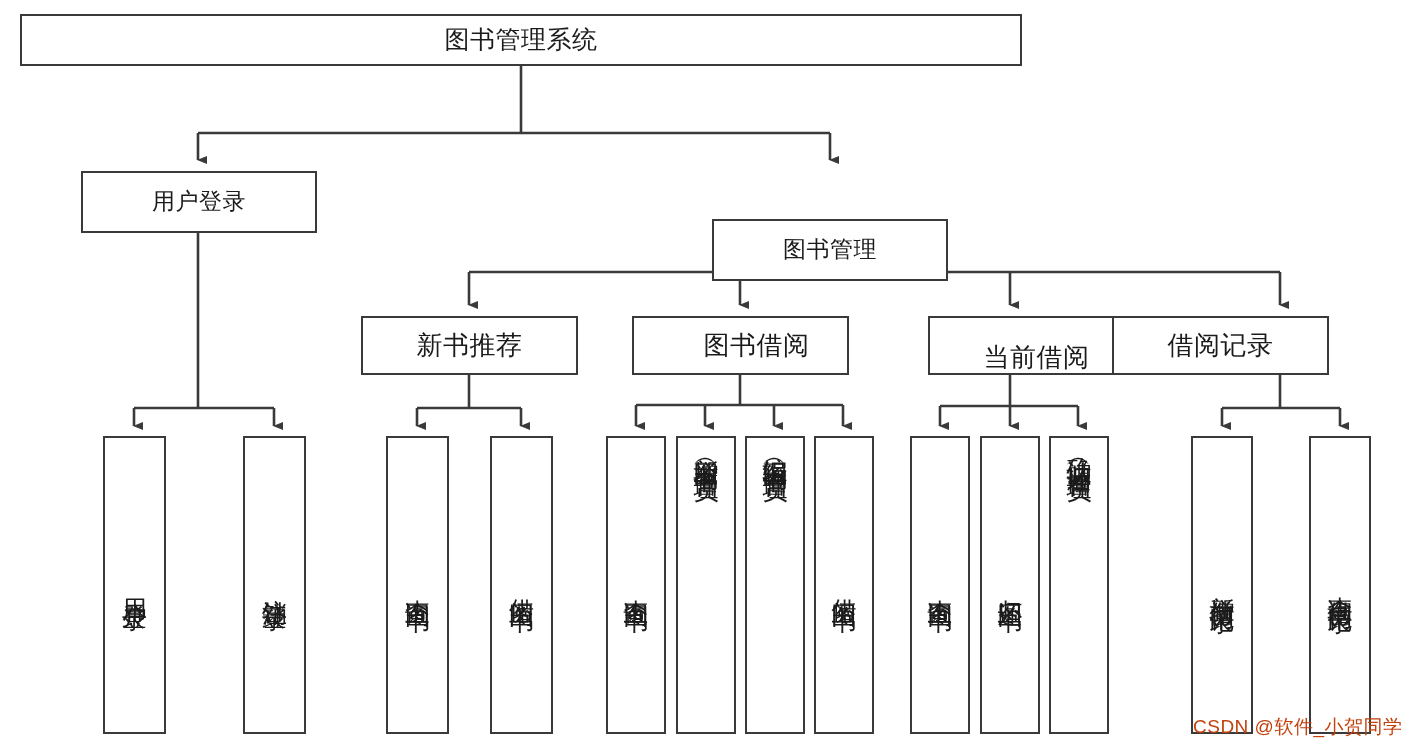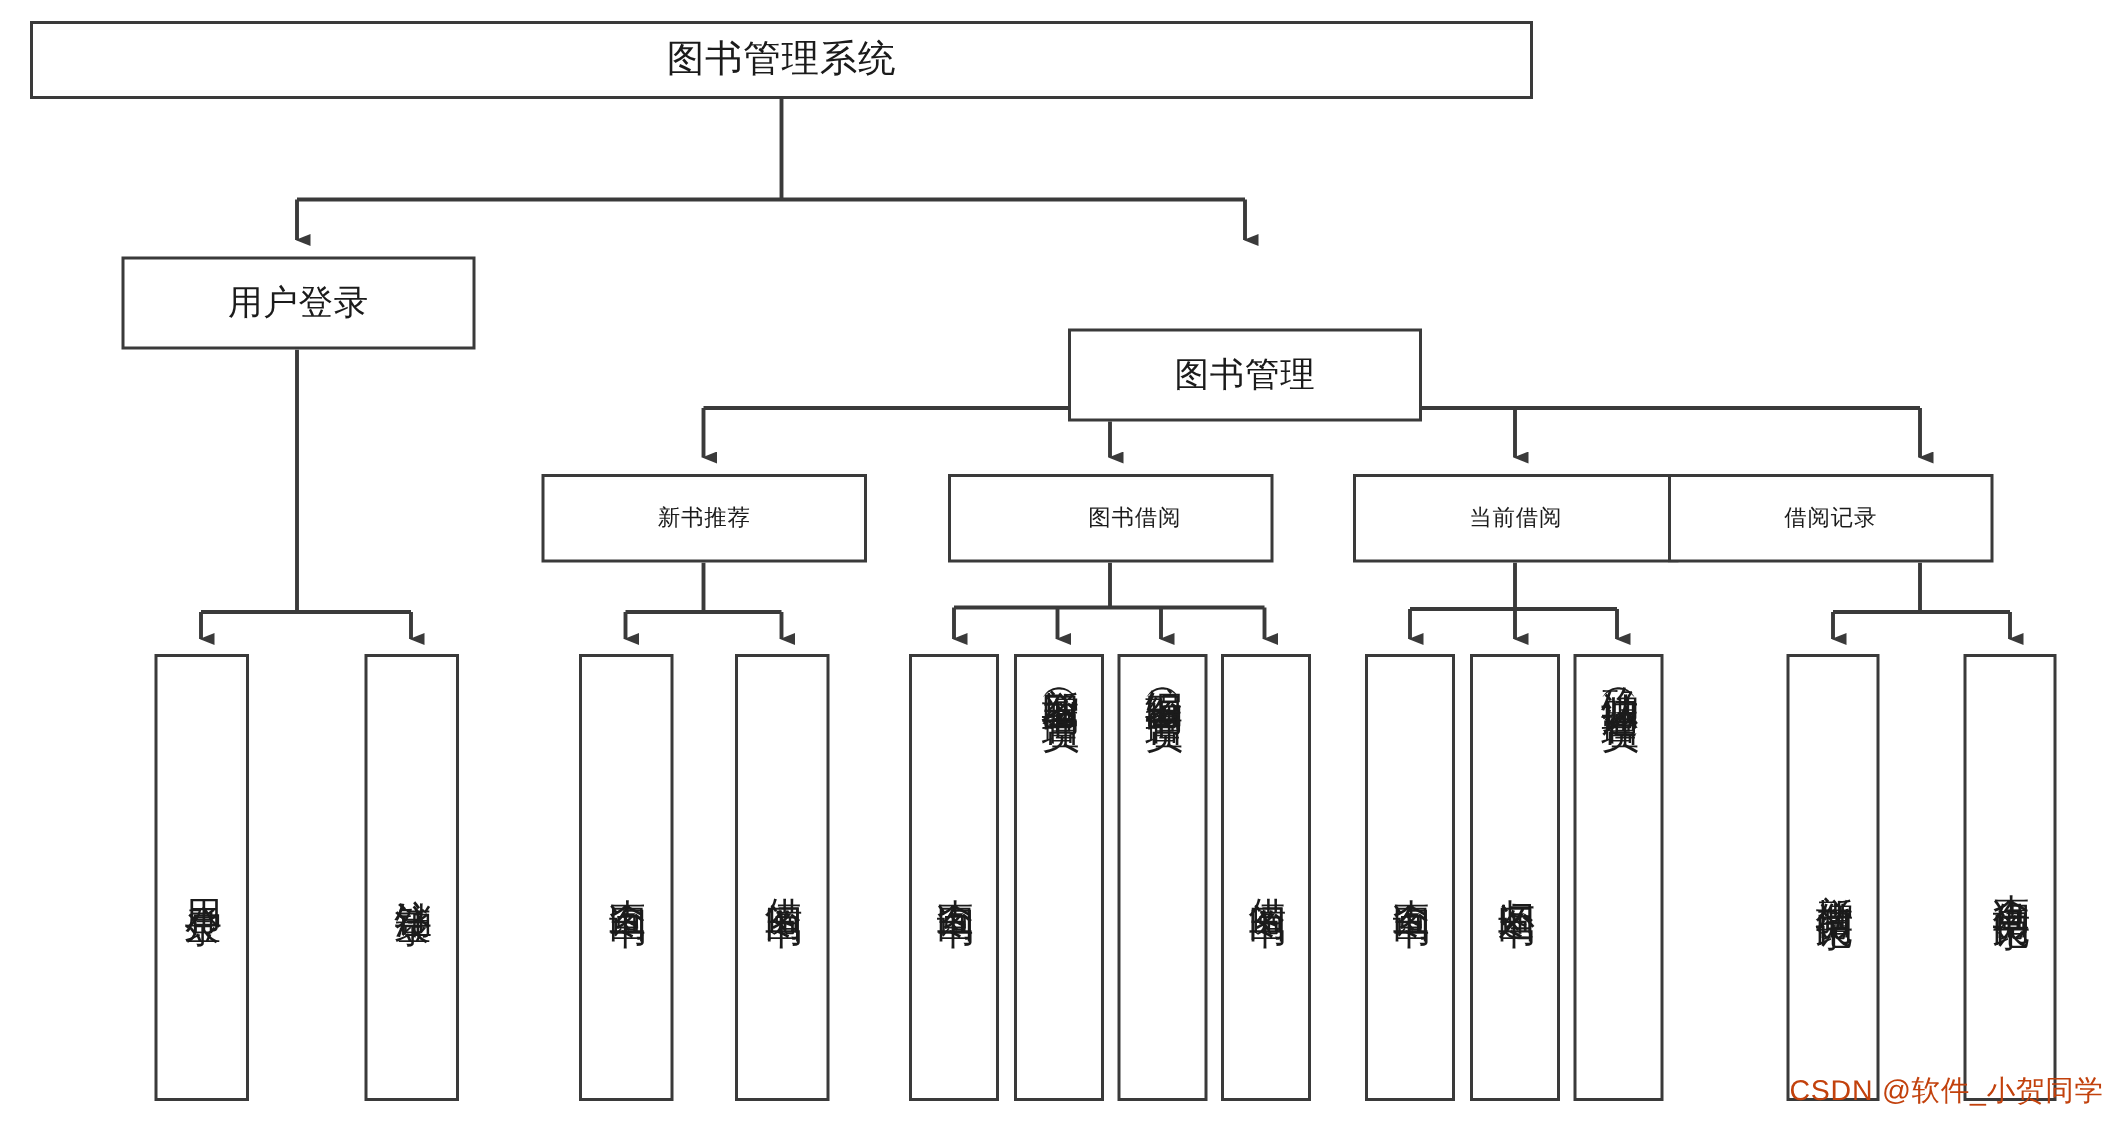--- a/index.html
+++ b/index.html
@@ -36,21 +36,21 @@
   }
   .node-label {
     color: #1b1b1b;
     text-align: center;
     line-height: 1.18;
     white-space: nowrap;
     letter-spacing: 0.5px;
   }
   .lvl0 .node-label { font-size: 25px; }
   .lvl1 .node-label { font-size: 23px; }
-  .lvl2 .node-label { font-size: 15px; }
+  .lvl2 .node-label { font-size: 26px; }
 
   .leaf {
     align-items: flex-start;
     justify-content: center;
     padding-top: 0px;
   }
   .leaf .node-label {
     writing-mode: vertical-rl;
     text-orientation: upright;
     font-size: 25px;
@@ -137,21 +137,21 @@
   <div class="node-box lvl1" style="left:712px; top:171px; width:236px; height:62px;margin-top:48px;">
     <span class="node-label">图书管理</span>
   </div>
 
   <div class="node-box lvl2" style="left:361px; top:316px; width:217px; height:59px;">
     <span class="node-label">新书推荐</span>
   </div>
   <div class="node-box lvl2" style="left:632px; top:316px; width:217px; height:59px;padding-left:32px;">
     <span class="node-label">图书借阅</span>
   </div>
-  <div class="node-box lvl2" style="left:902px; top:316px; width:217px; height:59px;">
+  <div class="node-box lvl2" style="left:928px; top:316px; width:217px; height:59px;align-items:flex-end;">
     <span class="node-label">当前借阅</span>
   </div>
   <div class="node-box lvl2" style="left:1112px; top:316px; width:217px; height:59px;justify-content:center;">
     <span class="node-label">借阅记录</span>
   </div>
 
   <div class="node-box leaf vcenter" style="left:103px; top:436px; width:63px; height:298px;">
     <span class="node-label">用户登录</span>
   </div>
   <div class="node-box leaf vcenter" style="left:243px; top:436px; width:63px; height:298px;">

